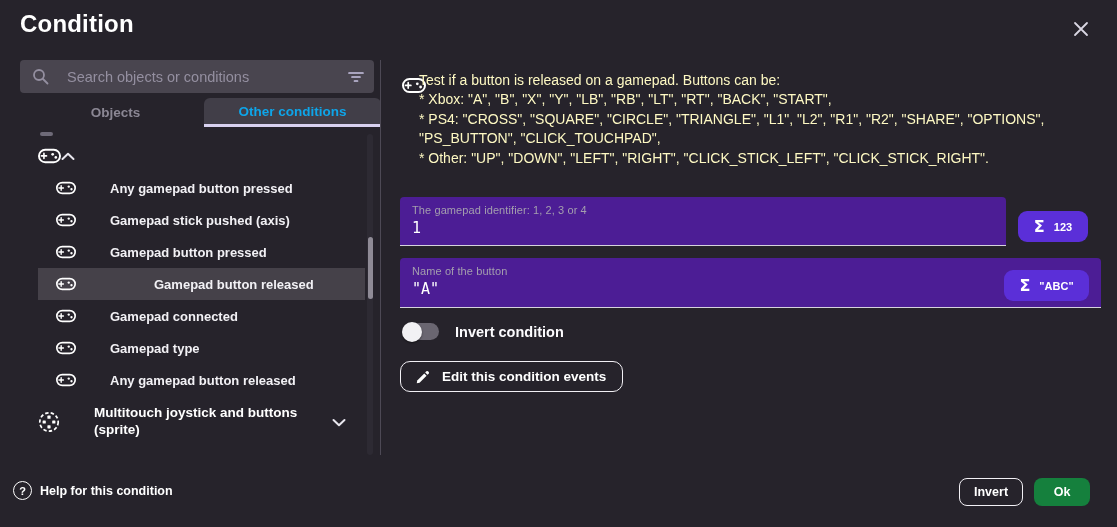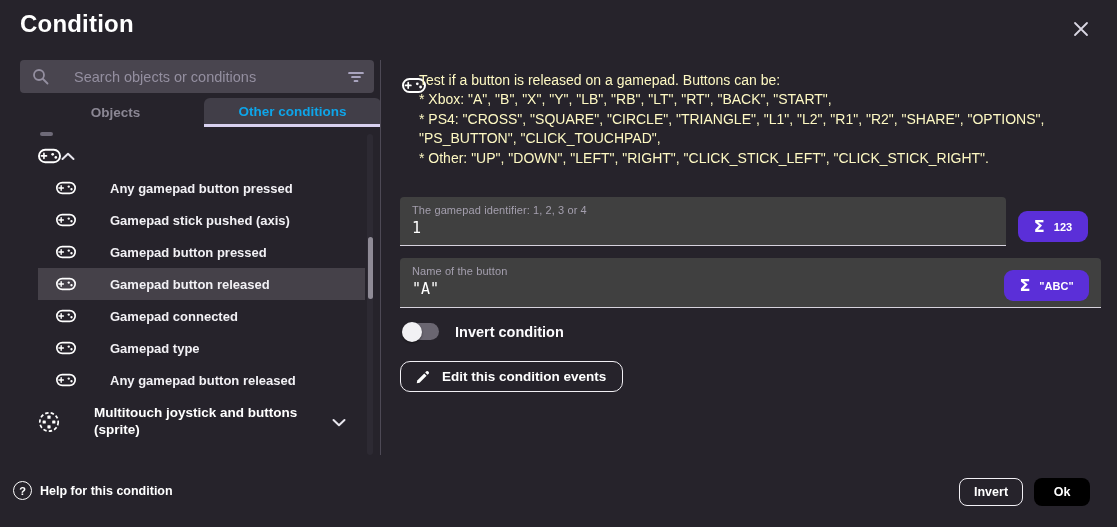--- a/index.html
+++ b/index.html
@@ -11,53 +11,53 @@
     position:relative;
   }
   .abs { position:absolute; }
 
   
   .dlg-title { left:20px; top:10px; font-size:24px; font-weight:700; letter-spacing:.2px; }
   .close-btn { left:1064px; top:12px; width:34px; height:34px; display:flex; align-items:center; justify-content:center; cursor:pointer; background:none; border:none; color:#D9D6E3; }
 
   
   .search-box { left:20px; top:60px; width:354px; height:33px; background:#49454F; border-radius:4px; display:flex; align-items:center; padding:0 10px 0 12px; }
-  .search-box input { flex:1; background:transparent; border:none; outline:none; color:#E8E6EE; font-size:14.5px; font-family:"Liberation Sans", sans-serif; margin-left:25px; }
+  .search-box input { flex:1; background:transparent; border:none; outline:none; color:#E8E6EE; font-size:14.5px; font-family:"Liberation Sans", sans-serif; margin-left:18px; }
   .search-box input::placeholder { color:#948FA0; }
   .icon-btn { background:none; border:none; padding:0; display:flex; align-items:center; justify-content:center; cursor:pointer; }
 
   .tabbar { left:27px; top:98px; width:354px; height:29px; display:flex; }
   .tab { flex:1; display:flex; align-items:center; justify-content:center; font-size:13.5px; font-weight:700; color:#8B8794; cursor:pointer; border:none; background:transparent; font-family:"Liberation Sans", sans-serif; }
   .tab.active { color:#0ea5e9; background:#413E48; border-radius:6px 6px 0 0; border-bottom:3px solid #D8D1F0; }
 
   .clip-sliver { left:40px; top:132px; width:13px; height:4px; background:#6E6A78; border-radius:2px; }
 
   .group-row { left:20px; top:140px; width:354px; height:32px; display:flex; align-items:center; cursor:pointer; }
   .group-row .g-icon { margin-left:18px; color:#fff; display:flex; }
   .group-row .g-label { margin-left:34px; font-size:13.5px; font-weight:700; color:#fff; flex:1; line-height:1.25; }
   .group-row .chev { margin-right:18px; color:#E8E6EE; display:flex; }
 
   .list-item { left:38px; width:327px; height:32px; display:flex; align-items:center; cursor:pointer; background:transparent; border:none; font-family:"Liberation Sans", sans-serif; text-align:left; padding:0; }
-  .list-item.selected { background:#454149; }
+  .list-item.selected { background:#454149;gap:44px; }
   .list-item .i-icon { margin-left:18px; color:#fff; display:flex; }
   .list-item .i-label { margin-left:34px; font-size:13px; font-weight:600; color:#F2F1F5; }
 
   .group2 { top:396px; height:52px; }
   .group2 .g-label { max-width:238px; }
 
   .scroll-track { left:367px; top:134px; width:6px; height:321px; background:#2D2A33; border-radius:3px; }
   .scroll-thumb { left:368px; top:237px; width:5px; height:62px; background:#8F8B96; border-radius:3px; cursor:pointer; }
 
   .v-divider { left:380px; top:60px; width:1px; height:395px; background:#4D4955; }
 
   
   .desc-icon { left:402px; top:77px; color:#fff; }
   .desc-text { left:419px; top:71px; width:660px; font-size:14px; font-weight:500; line-height:19.4px; white-space:pre-line; color:#fef9c3; }
 
-  .field { background:#404040; border-radius:4px 4px 0 0; border-bottom:1.5px solid #D6D2DD; padding:7px 12px 5px 12px; }
+  .field { background:#4c1d95; border-radius:4px 4px 0 0; border-bottom:1.5px solid #D6D2DD; padding:7px 12px 5px 12px; }
   .field-1 { left:400px; top:197px; width:606px; height:49px; }
   .field-2 { left:400px; top:258px; width:701px; height:50px; }
   .field .f-label { display:block; font-size:11px; color:#A49FAE; font-weight:500; letter-spacing:.1px; }
   .field input { width:100%; background:transparent; border:none; outline:none; color:#fff; font-size:15px; font-family:"DejaVu Sans Mono", monospace; margin-top:3px; }
 
   .sigma-btn { background:#5B2FD8; color:#fff; border:none; border-radius:9px; display:flex; align-items:center; justify-content:center; gap:9px; cursor:pointer; font-family:"Liberation Sans", sans-serif; }
   .sigma-1 { left:1018px; top:211px; width:70px; height:31px; }
   .sigma-2 { left:1004px; top:270px; width:85px; height:31px; }
   .sigma-btn .sg { font-size:16px; font-weight:700; font-family:"DejaVu Sans", sans-serif; }
   .sigma-btn .sg-label { font-size:11px; font-weight:700; }
@@ -68,21 +68,21 @@
 
   .edit-btn { left:400px; top:361px; height:31px; padding:0 16px 0 14px; display:flex; align-items:center; gap:11px; background:transparent; border:1.5px solid #F2F0F5; border-radius:10px; color:#fff; cursor:pointer; font-family:"Liberation Sans", sans-serif; }
   .edit-btn .e-label { font-size:13.5px; font-weight:700; }
 
   
   .help-link { left:13px; top:481px; display:flex; align-items:center; gap:8px; background:none; border:none; color:#fff; cursor:pointer; font-family:"Liberation Sans", sans-serif; }
   .help-q { width:19px; height:19px; border:1.6px solid #fff; border-radius:50%; display:flex; align-items:center; justify-content:center; font-size:11px; font-weight:700; }
   .help-label { font-size:12.5px; font-weight:700; }
 
   .cancel-btn { left:959px; top:478px; height:28px; padding:0 14px; background:transparent; border:1.5px solid #F2F0F5; border-radius:8px; color:#fff; font-size:12.5px; font-weight:700; cursor:pointer; font-family:"Liberation Sans", sans-serif; }
-  .ok-btn { left:1034px; top:478px; width:56px; height:28px; background:#000000; border:none; border-radius:8px; color:#fff; font-size:12.5px; font-weight:700; cursor:pointer; font-family:"Liberation Sans", sans-serif; }
+  .ok-btn { left:1034px; top:478px; width:56px; height:28px; background:#15803d; border:none; border-radius:8px; color:#fff; font-size:12.5px; font-weight:700; cursor:pointer; font-family:"Liberation Sans", sans-serif; }
 </style>
 </head>
 <body>
 
 <h1 class="abs dlg-title">Condition</h1>
 
 <button class="abs close-btn">
   <span style="display:flex">
     <svg width="18" height="18" viewBox="0 0 18 18">
         <path d="M3 3 L15 15 M15 3 L3 15" stroke="currentColor" stroke-width="1.8" stroke-linecap="round"></path>

